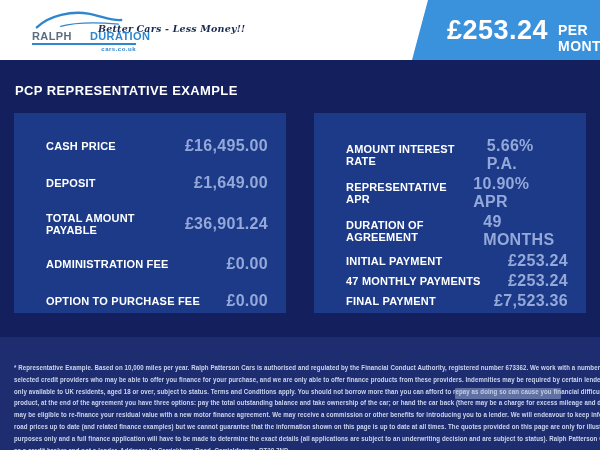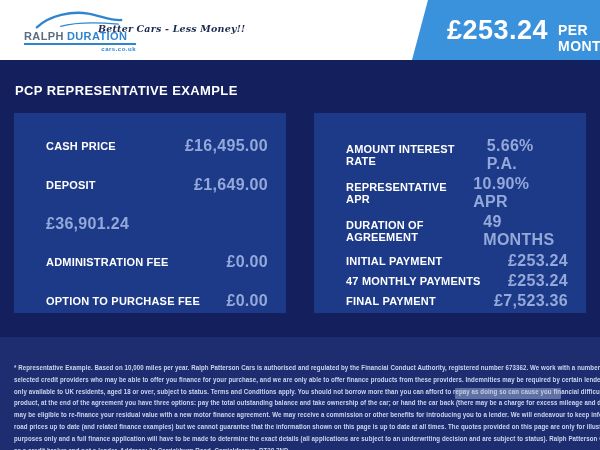--- a/index.html
+++ b/index.html
@@ -3,22 +3,22 @@
 <meta charset="utf-8">
 <style>
   html,body{margin:0;padding:0;background:#fff;}
   body{width:600px;height:450px;position:relative;overflow:hidden;
        font-family:"Liberation Sans",sans-serif;-webkit-font-smoothing:antialiased;}
 
   
   .header{position:absolute;top:0;left:0;width:600px;height:60px;background:#ffffff;}
   .logo{position:absolute;left:24px;top:9px;width:112px;cursor:pointer;}
   .logo svg{display:block;margin-left:6px;}
-  .logo-text{display:flex;gap:3px;border-bottom:2px solid #2f86cf;padding-bottom:1px;
-             font-size:11px;font-weight:bold;letter-spacing:.4px;line-height:11px;}
+  .logo-text{display:flex;gap:18px;border-bottom:2px solid #2f86cf;padding-bottom:1px;
+             font-size:11px;font-weight:bold;letter-spacing:.4px;line-height:11px;margin-left:8px;}
   .logo-ralph{color:#5b6d80;}
   .logo-patterson{color:#2f86cf;}
   .logo-domain{display:block;text-align:right;font-size:6px;color:#2f86cf;
                letter-spacing:.5px;margin-top:1px;font-weight:bold;}
   .tagline{position:absolute;left:98px;top:23px;font-family:"DejaVu Serif",serif;
            font-style:italic;font-weight:700;font-size:9.5px;color:#1b2b50;letter-spacing:.2px;}
 
   .badge{position:absolute;top:0;right:0;width:200px;height:60px;background:#3a91dc;
          clip-path:polygon(28px 0,200px 0,200px 60px,12px 60px);
          display:flex;align-items:center;padding-left:47px;box-sizing:border-box;gap:10px;}
@@ -85,20 +85,21 @@
 <div class="panel left">
   <div class="row">
     <span class="lbl">CASH PRICE</span>
     <span class="val">£16,495.00</span>
   </div>
   <div class="row">
     <span class="lbl">DEPOSIT</span>
     <span class="val">£1,649.00</span>
   </div>
   <div class="row">
+    <span class="lbl">TOTAL AMOUNT PAYABLE</span>
     <span class="val">£36,901.24</span>
   </div>
   <div class="row">
     <span class="lbl">ADMINISTRATION FEE</span>
     <span class="val">£0.00</span>
   </div>
   <div class="row">
     <span class="lbl">OPTION TO PURCHASE FEE</span>
     <span class="val">£0.00</span>
   </div>

